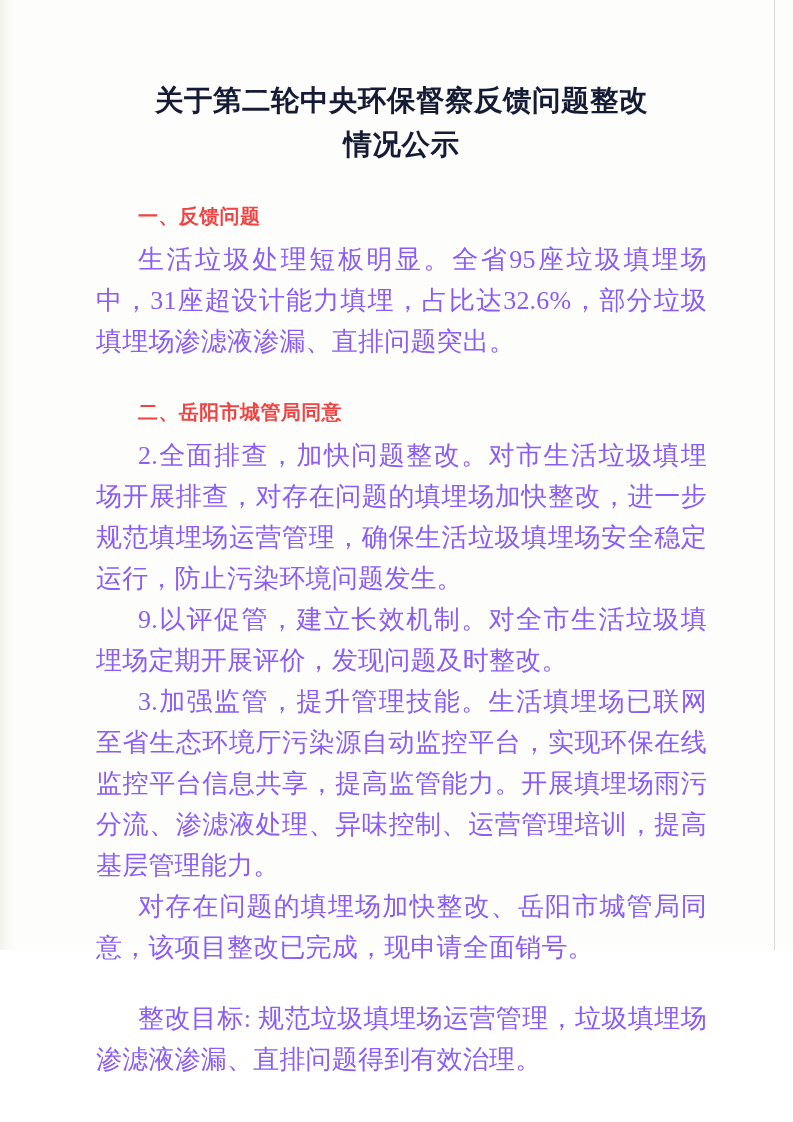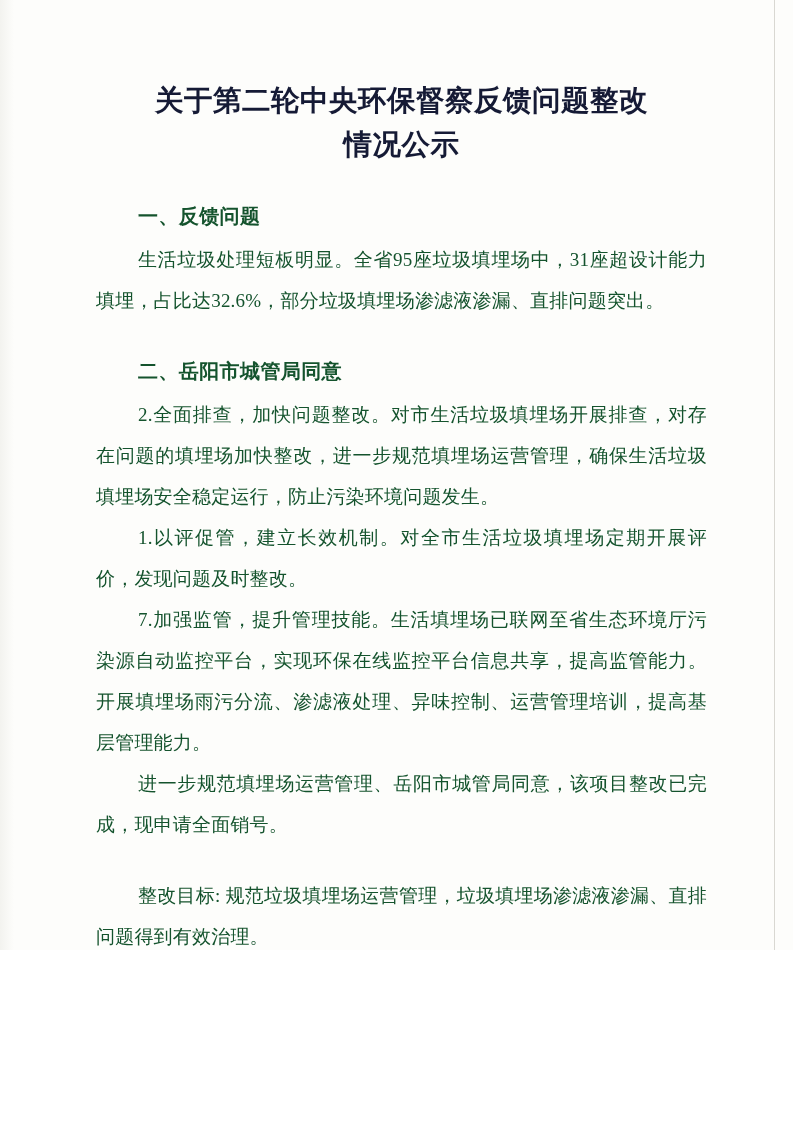--- a/index.html
+++ b/index.html
@@ -59,30 +59,30 @@
     white-space: pre-line;
   }
   .body-block {
     margin-top: 30px;
   }
   .sec-heading {
     font-family: "Liberation Sans", "DejaVu Sans", sans-serif;
     font-weight: bold;
     font-size: 20px;
     line-height: 41px;
-    color: #14532d;
+    color: #ef4444;
     text-indent: 42px;
     margin: 6px 0 2px 0;
     letter-spacing: 0.4px;
   }
   .para {
     font-family: "Liberation Serif", "DejaVu Serif", serif;
-    font-size: 19px;
+    font-size: 26px;
     line-height: 41px;
-    color: #14532d;
+    color: #8b5cf6;
     text-indent: 42px;
     margin: 0;
     text-align: justify;
     letter-spacing: 0.2px;
   }
 </style>
 </head>
 <body>
 
 <div class="page">
@@ -93,23 +93,23 @@
 情况公示</h1>
 
     <div class="body-block">
       <div class="sec-heading">一、反馈问题</div>
       <p class="para">生活垃圾处理短板明显。全省95座垃圾填埋场中，31座超设计能力填埋，占比达32.6%，部分垃圾填埋场渗滤液渗漏、直排问题突出。</p>
     </div>
 
     <div class="body-block">
       <div class="sec-heading">二、岳阳市城管局同意</div>
       <p class="para">2.全面排查，加快问题整改。对市生活垃圾填埋场开展排查，对存在问题的填埋场加快整改，进一步规范填埋场运营管理，确保生活垃圾填埋场安全稳定运行，防止污染环境问题发生。</p>
-      <p class="para">1.以评促管，建立长效机制。对全市生活垃圾填埋场定期开展评价，发现问题及时整改。</p>
-      <p class="para">7.加强监管，提升管理技能。生活填埋场已联网至省生态环境厅污染源自动监控平台，实现环保在线监控平台信息共享，提高监管能力。开展填埋场雨污分流、渗滤液处理、异味控制、运营管理培训，提高基层管理能力。</p>
-      <p class="para">进一步规范填埋场运营管理、岳阳市城管局同意，该项目整改已完成，现申请全面销号。</p>
+      <p class="para">9.以评促管，建立长效机制。对全市生活垃圾填埋场定期开展评价，发现问题及时整改。</p>
+      <p class="para">3.加强监管，提升管理技能。生活填埋场已联网至省生态环境厅污染源自动监控平台，实现环保在线监控平台信息共享，提高监管能力。开展填埋场雨污分流、渗滤液处理、异味控制、运营管理培训，提高基层管理能力。</p>
+      <p class="para">对存在问题的填埋场加快整改、岳阳市城管局同意，该项目整改已完成，现申请全面销号。</p>
     </div>
 
     <div class="body-block">
       <p class="para">整改目标: 规范垃圾填埋场运营管理，垃圾填埋场渗滤液渗漏、直排问题得到有效治理。</p>
     </div>
 
   </div>
 </div>
 
 </body></html>

